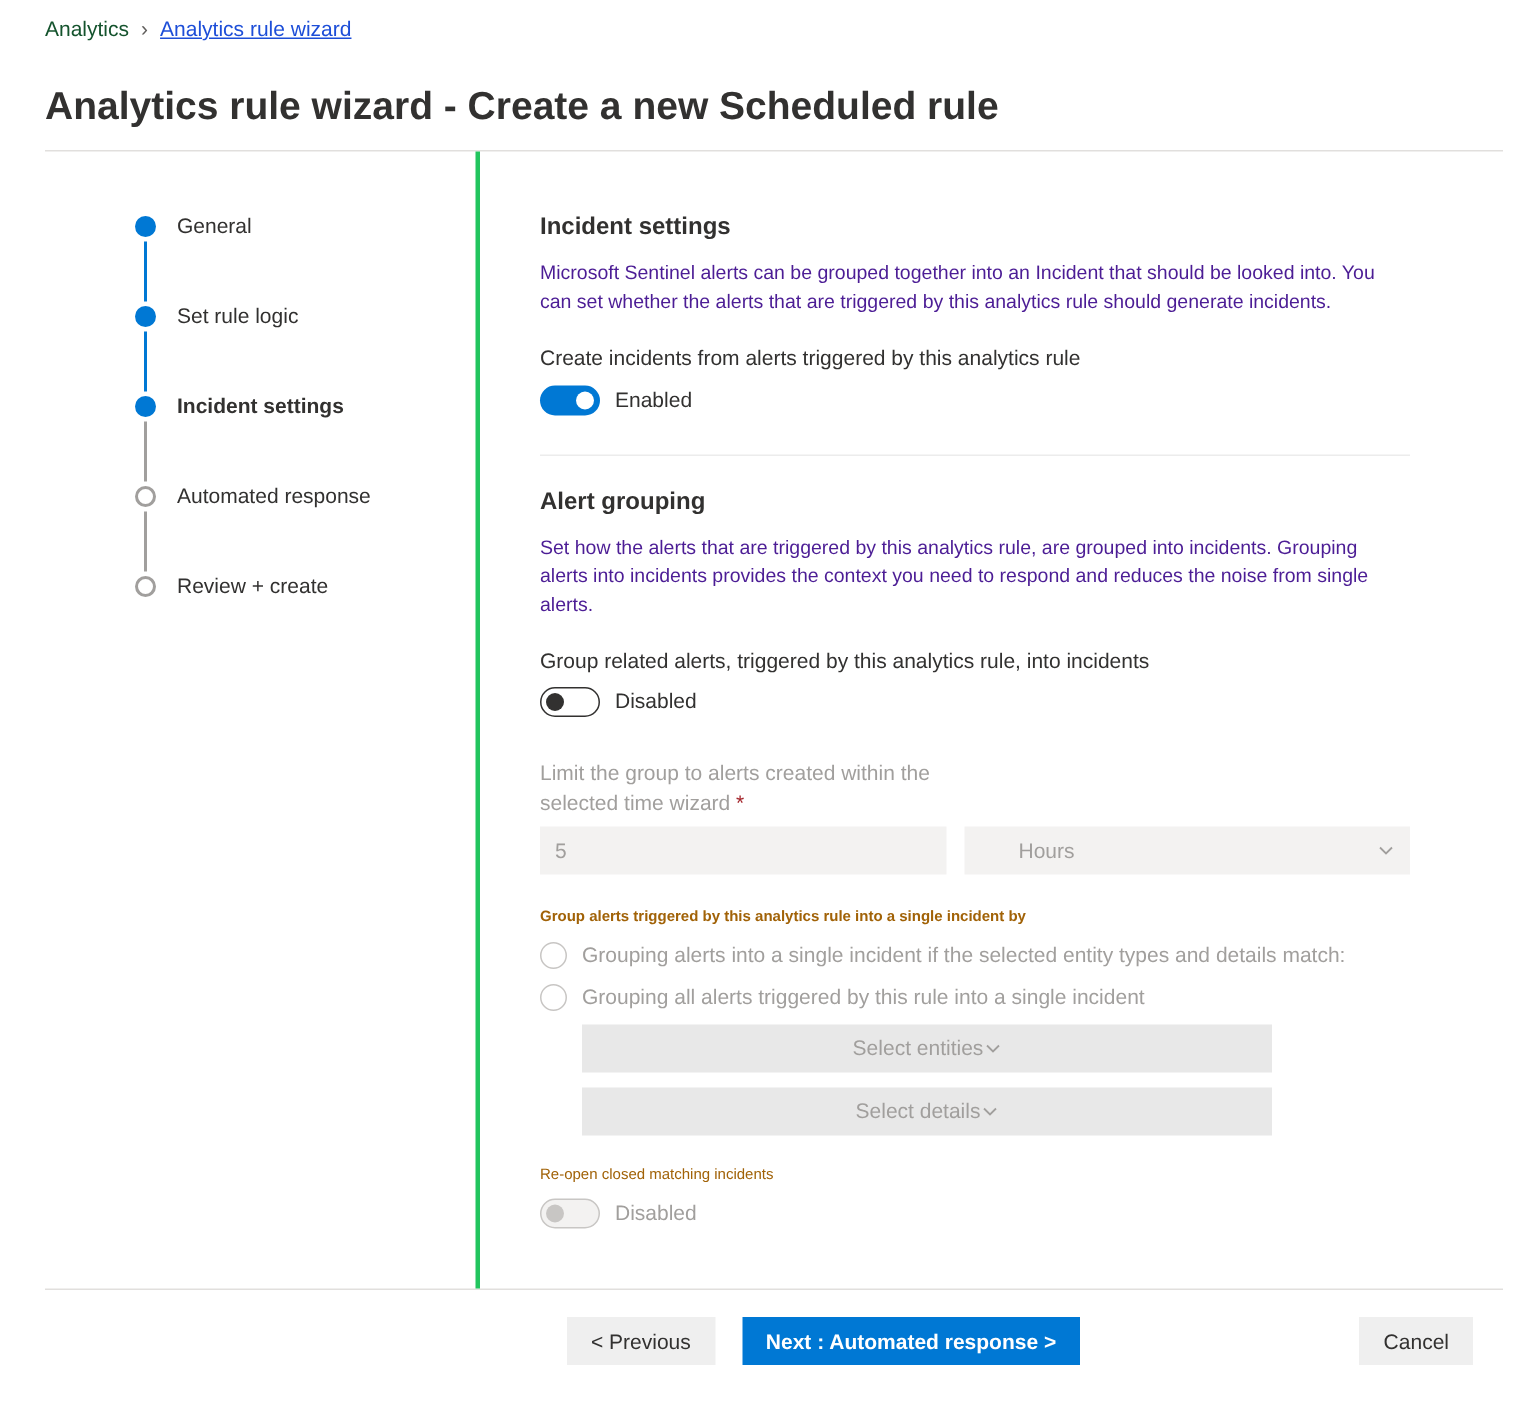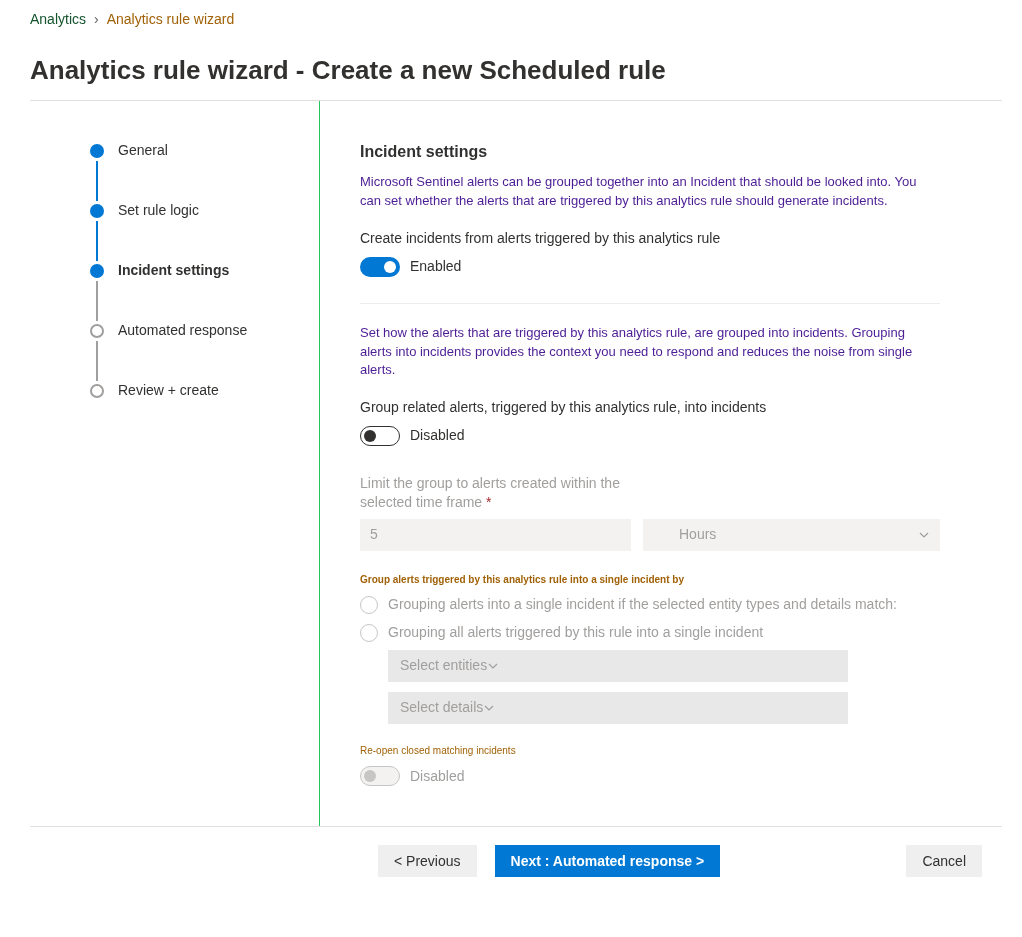--- a/index.html
+++ b/index.html
@@ -12,35 +12,35 @@
   }
   .page { padding: 10px 20px 20px 30px; max-width: 1022px; }
   .breadcrumb {
     display: flex;
     align-items: center;
     gap: 8px;
     margin-bottom: 22px;
     font-size: 14px;
   }
   .breadcrumb a { color: #14532d; text-decoration: none; }
-  .breadcrumb .cur { color: #a16207; }
+  .breadcrumb .cur { color: #1d4ed8; text-decoration: underline; }
   .breadcrumb .sep { color: #605e5c; }
   h1.page-title {
     font-size: 26px;
     font-weight: 600;
     color: #323130;
     margin-bottom: 12px;
   }
   .wizard {
     display: flex;
     border-top: 1px solid #e1dfdd;
   }
   .sidebar {
     flex: 0 0 290px;
-    border-right: 1px solid #22c55e;
+    border-right: 3px solid #22c55e;
     padding: 40px 0 40px 60px;
   }
   .step-list { list-style: none; }
   .step-item {
     display: flex;
     align-items: center;
     gap: 14px;
     cursor: pointer;
     position: relative;
     height: 20px;
@@ -87,21 +87,21 @@
   .field-label {
     font-size: 14px;
     font-weight: 400;
     color: #323130;
     margin-bottom: 8px;
   }
   .req { color: #a4262c; }
 
   .toggle-row {
     display: flex;
-    align-items: flex-end;
+    align-items: center;
     gap: 10px;
     margin-bottom: 6px;
   }
   .toggle {
     width: 40px; height: 20px; border-radius: 10px;
     position: relative; cursor: pointer;
     flex-shrink: 0;
   }
   .toggle .knob {
     width: 12px; height: 12px; border-radius: 50%;
@@ -179,21 +179,21 @@
     flex-direction: column;
     gap: 10px;
   }
   .sub-select .dropdown {
     height: 32px;
     background: #e8e8e8;
     border: none;
     color: #a19f9d;
     padding: 0 12px;
     font-size: 14px;
-    display: flex; align-items: center; justify-content: flex-start;
+    display: flex; align-items: center; justify-content: center;
   }
 
   .footer {
     border-top: 1px solid #e1dfdd;
     padding: 18px 20px 0 40px;
     display: flex;
     align-items: center;
     gap: 18px;
   }
   .footer-left {
@@ -270,35 +270,36 @@
           <div class="toggle on">
             <div class="knob"></div>
           </div>
           <span class="toggle-text">Enabled</span>
         </div>
       </div>
 
       <hr class="sep-line">
 
       <div class="section section-wrap">
+        <h2>Alert grouping</h2>
         <p class="desc">Set how the alerts that are triggered by this analytics rule, are grouped into incidents. Grouping alerts into incidents provides the context you need to respond and reduces the noise from single alerts.</p>
 
         <div class="field-label">Group related alerts, triggered by this analytics rule, into incidents</div>
         <div class="toggle-row">
           <div class="toggle off">
             <div class="knob"></div>
           </div>
           <span class="toggle-text">Disabled</span>
         </div>
 
         <div style="height:22px"></div>
 
         <div class="section-lbl-disabled">
           <span>Limit the group to alerts created within the</span><br>
-          <span>selected time frame</span> <span class="req">*</span>
+          <span>selected time wizard</span> <span class="req">*</span>
         </div>
         <div class="time-row">
           <div class="num-input">
             <span>5</span>
           </div>
           <div class="select">
             <span>Hours</span>
             <span class="chevron">
               <svg viewBox="0 0 12 12" width="12" height="12">
                   <path d="M2 4 L6 8 L10 4" stroke="#a19f9d" stroke-width="1.2" fill="none"></path>

